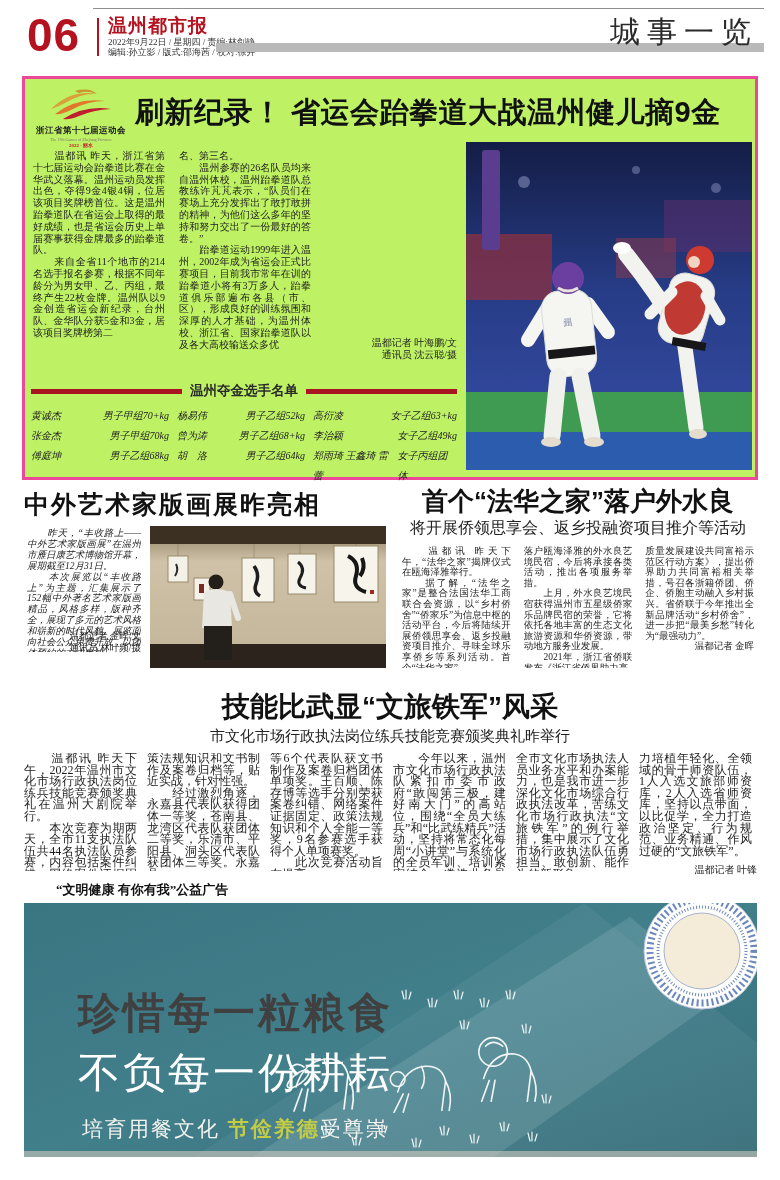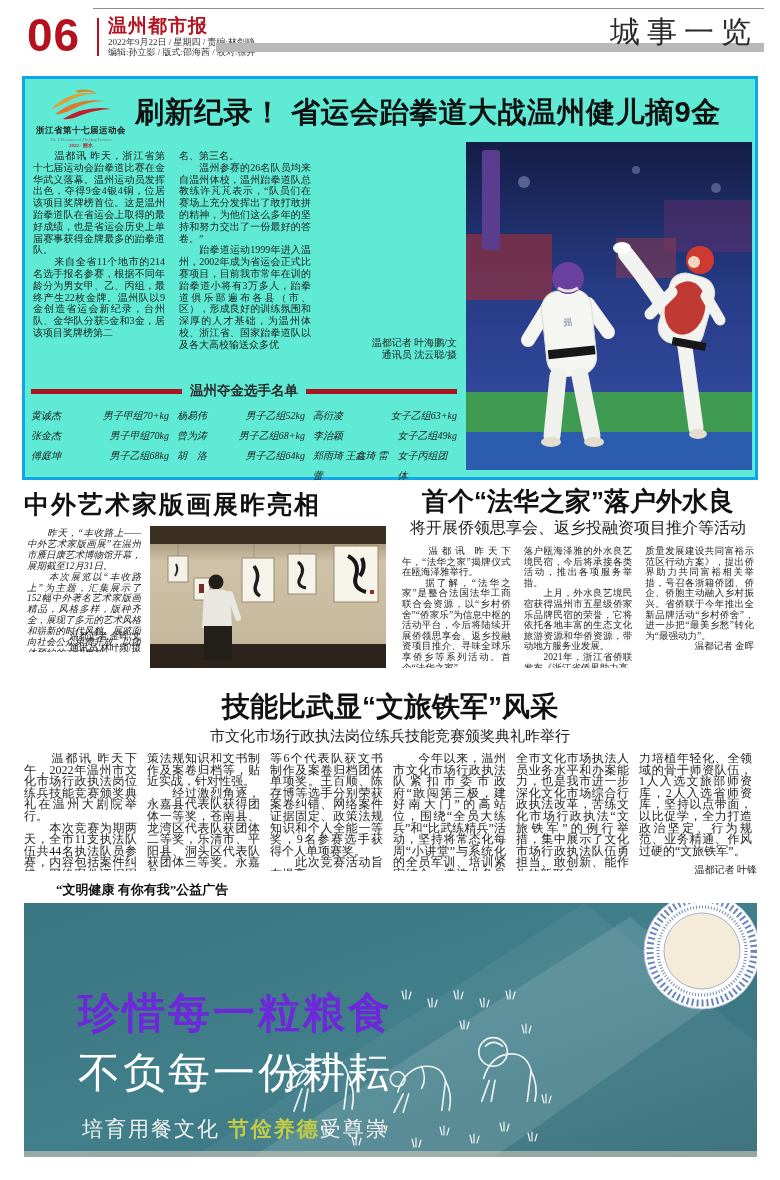--- a/index.html
+++ b/index.html
@@ -14,21 +14,21 @@
   .masthead{position:absolute;left:108px;top:13px;font-family:"Liberation Sans",sans-serif;
             font-weight:bold;font-size:19px;color:#b5121f;letter-spacing:1px;}
   .dateline{position:absolute;left:108px;top:37px;font-size:9px;color:#333;line-height:1.2;}
   .staffline{position:absolute;left:108px;top:47px;font-size:9px;color:#333;line-height:1.2;}
   .gray-bar{position:absolute;left:216px;top:43px;width:548px;height:9px;background:#b9b9b9;}
   .section-title{position:absolute;right:22px;top:12px;font-family:"Liberation Sans",sans-serif;
                  font-size:30px;color:#2a2a2a;letter-spacing:7px;font-weight:500;}
 
   
   .lead-box{position:absolute;left:22px;top:76px;width:730px;height:398px;
-            border:3px solid #0ea5e9;background:#5eead4;}
+            border:3px solid #ec4899;background:#bef264;}
   .lead-logo{position:absolute;left:6px;top:8px;width:100px;text-align:center;}
   .lead-logo .cn{font-family:"Liberation Sans",sans-serif;font-weight:bold;font-size:8.5px;color:#222;letter-spacing:.5px;}
   .lead-logo .en{font-size:4.5px;color:#777;transform:scale(.9);}
   .lead-logo .ed{font-size:5px;color:#c0182b;font-weight:bold;}
   .lead-headline{position:absolute;left:110px;top:16px;width:612px;
                  font-family:"Liberation Sans",sans-serif;font-weight:bold;
                  font-size:29px;line-height:1.2;color:#111;letter-spacing:.5px;}
   .lead-cols{position:absolute;left:8px;top:71px;width:424px;height:232px;display:flex;gap:14px;}
   .lead-col{width:132px;font-size:10px;line-height:11.8px;text-align:justify;
             white-space:pre-line;overflow:hidden;}
@@ -74,21 +74,21 @@
   .sk-cols{position:absolute;left:24px;top:753px;width:733px;height:118px;display:flex;gap:10px;}
   .sk-col{width:113px;font-size:12px;line-height:11.6px;text-align:justify;
           white-space:pre-line;overflow:hidden;}
   .sk-byline{position:absolute;left:644px;top:845px;width:113px;text-align:right;font-size:10px;margin-top:18px;}
 
   
   .ad-label{position:absolute;left:56px;top:881px;font-size:13px;font-weight:bold;color:#111;}
   .ad{position:absolute;left:24px;top:903px;width:733px;height:254px;overflow:hidden;}
   .ad svg{position:absolute;left:0;top:0;}
   .ad-line1{position:absolute;left:54px;top:82px;font-family:"Liberation Sans",sans-serif;
-            font-weight:bold;font-size:42px;color:#6d28d9;letter-spacing:3px;}
+            font-weight:bold;font-size:42px;color:#404040;letter-spacing:3px;}
   .ad-line2{position:absolute;left:54px;top:142px;font-family:"Liberation Sans",sans-serif;
             font-weight:normal;font-size:42px;color:#ffffff;letter-spacing:3px;}
   .ad-line3{position:absolute;left:58px;top:212px;font-family:"Liberation Sans",sans-serif;
             font-size:21px;color:#f2f2ee;letter-spacing:2px;}
   .ad-line3 .em{color:#c3cc45;font-weight:bold;}
 </style>
 </head>
 <body>
 
 <div class="page">

